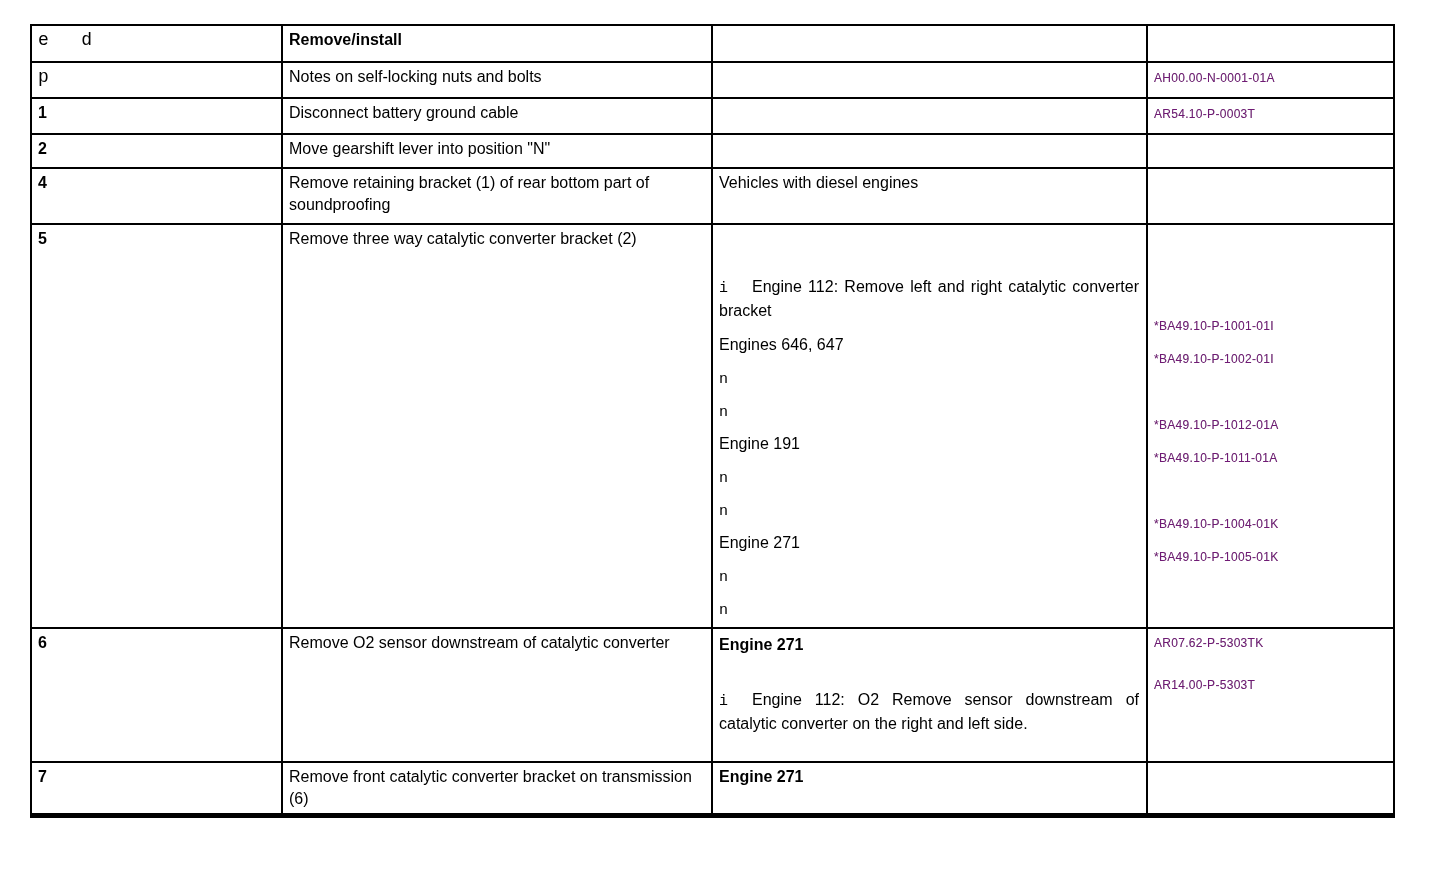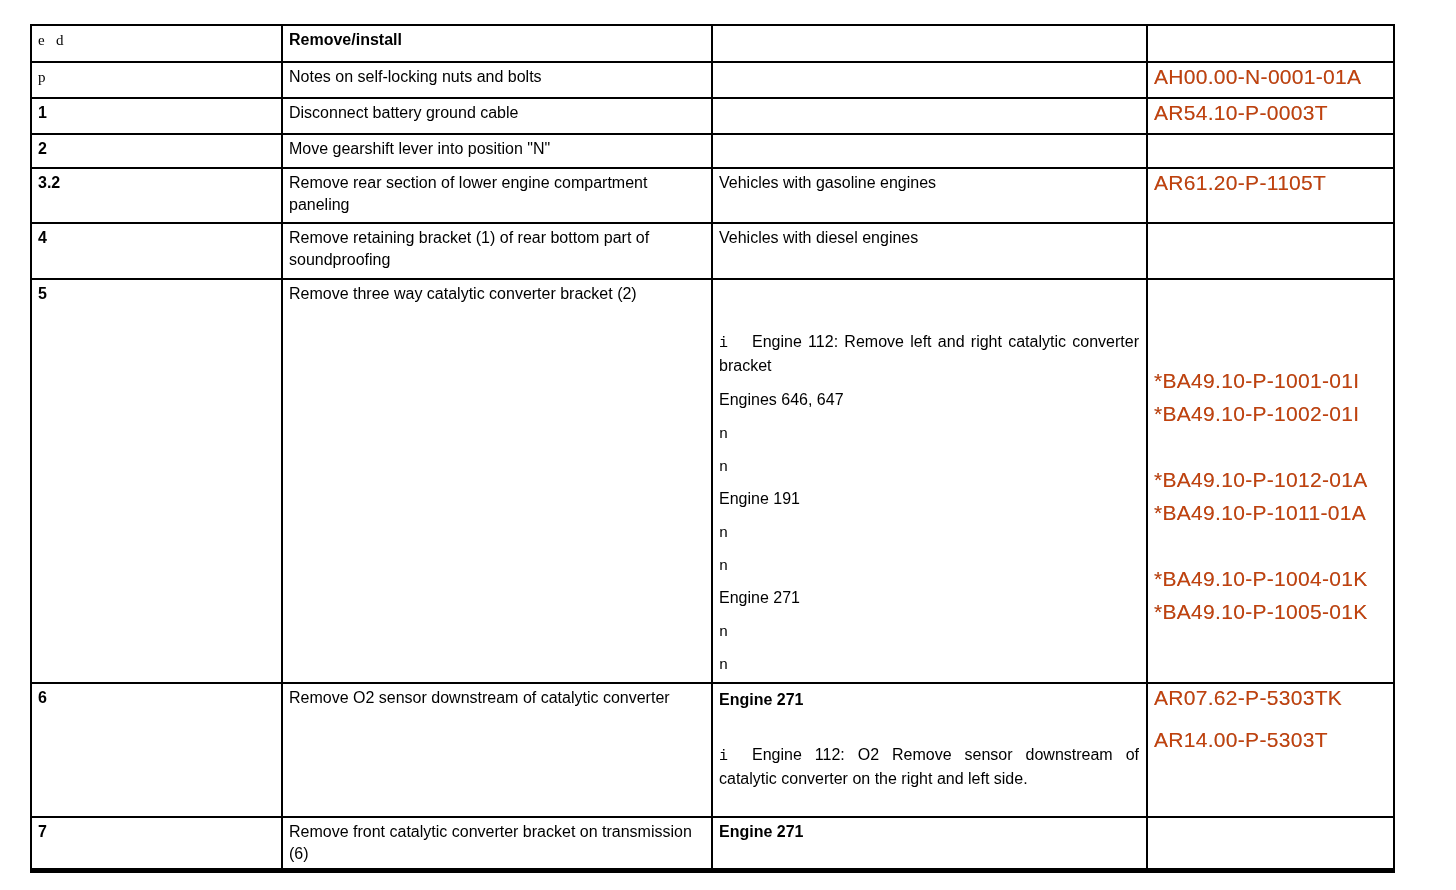--- a/index.html
+++ b/index.html
@@ -42,34 +42,34 @@
   tr.r3 td { height: 27px; }
   tr.r4 td { height: 48px; }
   tr.r5 td { height: 48px; }
   tr.r6 td { height: 49px; }
   tr.r7 td { height: 338px; }
   tr.r8 td { height: 127px; }
   tr.r9 td { height: 45px; }
 
   .stepnum { font-weight: bold; font-size: 16px; }
   .mono {
-    font-family: Liberation Serif, serif;
-    font-size: 15px;
+    font-family: Liberation Mono, monospace;
+    font-size: 18px;
     font-weight: normal;
     white-space: pre;
     margin-top: 39px;
   }
   .hdr { font-weight: bold; }
   .desc {}
   .cond {}
   .bold-head { font-weight: bold; }
 
   .code {
-    color: #c2410c;
-    font-size: 21px;
+    color: #701a75;
+    font-size: 12px;
     letter-spacing: 0.3px;
     text-shadow: 0 0 0.6px #b5b5b5;
   }
 
   
   .l-para { min-height: 44px; margin-bottom: 6px; text-align: justify; margin-top: 48px; }
   .l-head { height: 33px; line-height: 33px; font-weight: normal; }
   .l-bullet { height: 33px; line-height: 33px; }
   .c-ph-para { height: 50px; }
   .c-ph { height: 33px; }
@@ -125,26 +125,20 @@
     </tr>
 
     <tr class="r3">
       <td><span class="stepnum">2</span></td>
       <td><span class="desc">Move gearshift lever into position "N"</span></td>
       <td></td>
       <td></td>
     </tr>
 
 
-    <tr class="r5">
-      <td><span class="stepnum">3.2</span></td>
-      <td><span class="desc">Remove rear section of lower engine compartment paneling</span></td>
-      <td><span class="cond">Vehicles with gasoline engines</span></td>
-      <td><span class="code">AR61.20-P-1105T</span></td>
-    </tr>
 
     <tr class="r6">
       <td><span class="stepnum">4</span></td>
       <td><span class="desc">Remove retaining bracket (1) of rear bottom part of soundproofing</span></td>
       <td><span class="cond">Vehicles with diesel engines</span></td>
       <td></td>
     </tr>
 
     <tr class="r7">
       <td><span class="stepnum">5</span></td>

